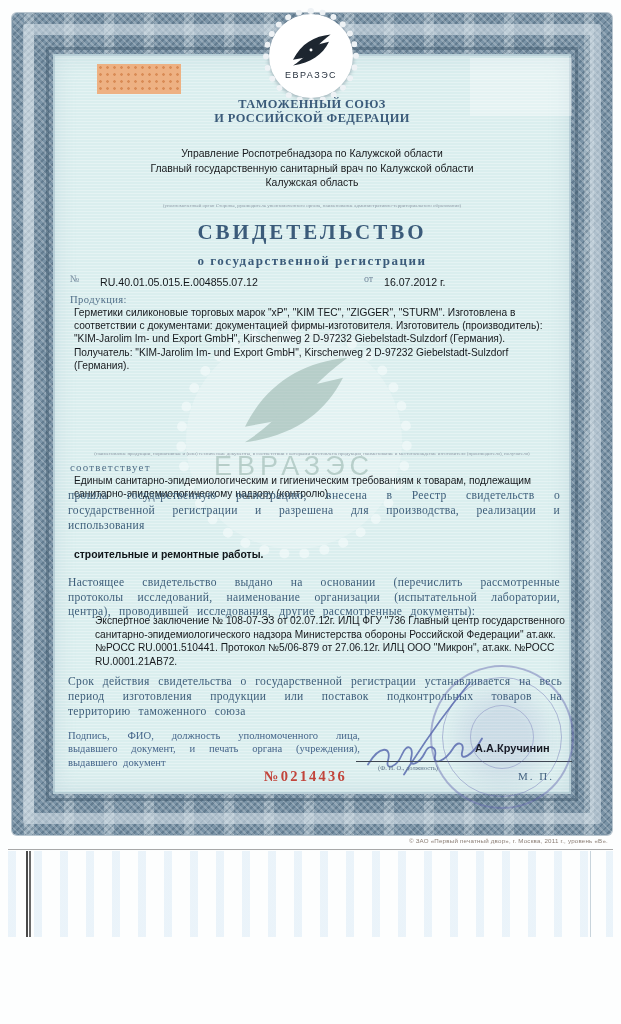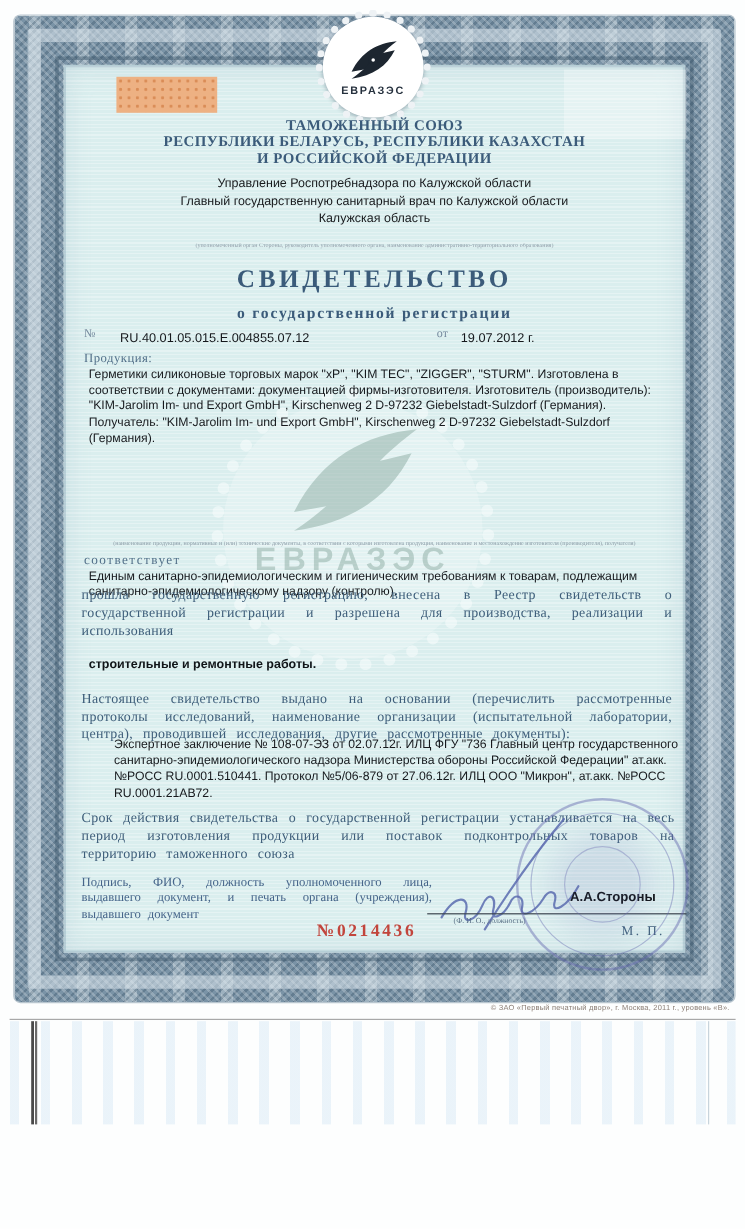--- a/index.html
+++ b/index.html
@@ -27,21 +27,21 @@
   .orange-patch{position:absolute;left:85px;top:51px;width:84px;height:30px;background:#efae7e;
     background-image:radial-gradient(circle 1.5px, #d9874e 0 1px, transparent 1.6px);
     background-size:7px 7px;opacity:.95;}
   .light-block{position:absolute;left:458px;top:45px;width:102px;height:58px;background:rgba(255,255,255,.30);}
 
   
   .seal{position:absolute;left:257px;top:1px;width:84px;height:84px;border-radius:50%;background:#fff;
     display:flex;flex-direction:column;align-items:center;justify-content:center;gap:2px;
     box-shadow:0 1px 4px rgba(50,70,90,.45);}
   .seal::before{content:"";position:absolute;inset:-6px;border:6px dotted #eef2f5;border-radius:50%;}
-  .seal-text{font-family:"Liberation Sans",sans-serif;font-size:9px;font-weight:bold;
+  .seal-text{font-family:"Liberation Sans",sans-serif;font-size:9px;font-weight:normal;
     letter-spacing:1.5px;color:#26313e;text-align:right;}
 
   
   .watermark{position:absolute;left:174px;top:320px;width:216px;height:216px;border-radius:50%;
     background:rgba(255,255,255,.45);opacity:.5;display:flex;flex-direction:column;align-items:center;
     justify-content:flex-start;pointer-events:none;}
   .watermark::before{content:"";position:absolute;inset:-10px;border:10px dotted rgba(255,255,255,.85);border-radius:50%;}
   .watermark svg{margin-top:18px;width:150px;height:98px;}
   .watermark .seal-text{font-size:27px;letter-spacing:5px;color:#93afa6;margin-top:2px;}
 
@@ -131,40 +131,39 @@
         <path d="M8 34 C18 14 34 5 54 3 C42 12 34 20 30 30 Z" fill="#1d2630"></path>
         <path d="M52 12 C44 28 30 38 8 41 C20 33 27 26 31 17 Z" fill="#1d2630"></path>
         <circle cx="30" cy="22" r="5" fill="#1d2630"></circle>
         <circle cx="30" cy="22" r="1.8" fill="#ffffff"></circle>
       </svg>
       <div class="seal-text">ЕВРАЗЭС</div>
     </div>
 
     <div class="tb center serifhead u1">
       <div>ТАМОЖЕННЫЙ СОЮЗ</div>
-      <div>РЕСПУБЛИКИ БЕЛАРУСЬ, РЕСПУБЛИКИ КАЗАХСТАН</div>
       <div>И РОССИЙСКОЙ ФЕДЕРАЦИИ</div>
     </div>
 
     <div class="tb center auth">
       <div>Управление Роспотребнадзора по Калужской области</div>
       <div>Главный государственную санитарный врач по Калужской области</div>
       <div>Калужская область</div>
     </div>
 
     <div class="tb center cap cap1">(уполномоченный орган Стороны, руководитель уполномоченного органа, наименование административно-территориального образования)</div>
 
     <div class="tb center serifhead subtitle">о государственной регистрации</div>
     <div class="tb center serifhead title">СВИДЕТЕЛЬСТВО</div>
 
     <div class="tb numrow">
       <span class="lab no-lab">№</span>
       <span class="val no-val">RU.40.01.05.015.Е.004855.07.12</span>
       <span class="lab dt-lab">от</span>
-      <span class="val dt-val">19.07.2012 г.</span>
+      <span class="val dt-val">16.07.2012 г.</span>
     </div>
 
     <div class="tb fieldlab prod-lab">Продукция:</div>
     <div class="tb sans prod-txt">Герметики силиконовые торговых марок "хР", "KIM TEC", "ZIGGER", "STURM". Изготовлена в соответствии с документами: документацией фирмы-изготовителя. Изготовитель (производитель): "KIM-Jarolim Im- und Export GmbH", Kirschenweg 2 D-97232 Giebelstadt-Sulzdorf (Германия). Получатель: "KIM-Jarolim Im- und Export GmbH", Kirschenweg 2 D-97232 Giebelstadt-Sulzdorf (Германия).</div>
     <div class="tb center cap cap2">(наименование продукции, нормативные и (или) технические документы, в соответствии с которыми изготовлена продукция, наименование и местонахождение изготовителя (производителя), получателя)</div>
 
     <div class="tb fieldlab conf-lab">соответствует</div>
     <div class="tb sans conf-txt">Единым санитарно-эпидемиологическим и гигиеническим требованиям к товарам, подлежащим санитарно-эпидемиологическому надзору (контролю).</div>
 
     <div class="tb serifpar reg-txt">прошла государственную регистрацию, внесена в Реестр свидетельств о государственной регистрации и разрешена для производства, реализации и использования</div>
@@ -176,21 +175,21 @@
     <div class="tb serifpar validity">Срок действия свидетельства о государственной регистрации устанавливается на весь период изготовления продукции или поставок подконтрольных товаров на территорию таможенного союза</div>
 
     <div class="tb sign-cap">Подпись, ФИО, должность уполномоченного лица, выдавшего документ, и печать органа (учреждения), выдавшего документ</div>
 
     <svg class="signature" viewBox="0 0 150 115">
       <path d="M118 6 C96 32 72 66 52 98 M16 88 C28 68 40 70 36 84 C33 94 44 92 50 78 C55 66 62 70 59 82 C57 91 67 88 73 76 C77 67 85 70 83 80 C81 89 93 85 101 72 C106 64 113 66 110 76 C108 85 120 80 130 62" fill="none" stroke="#5b6cb0" stroke-width="1.8" stroke-linecap="round"></path>
     </svg>
 
     <div class="tb sig-line"></div>
     <div class="tb sig-linecap">(Ф. И. О., должность)</div>
-    <div class="tb sig-name">А.А.Стороны</div>
+    <div class="tb sig-name">А.А.Кручинин</div>
     <div class="tb sig-mp">М. П.</div>
 
     <div class="tb serial">№0214436</div>
 
     <div class="stamp"></div>
   </div>
 
   <div class="footer">© ЗАО «Первый печатный двор», г. Москва, 2011 г., уровень «В».</div>
   <div class="rule"></div>
   <div class="stripes">

